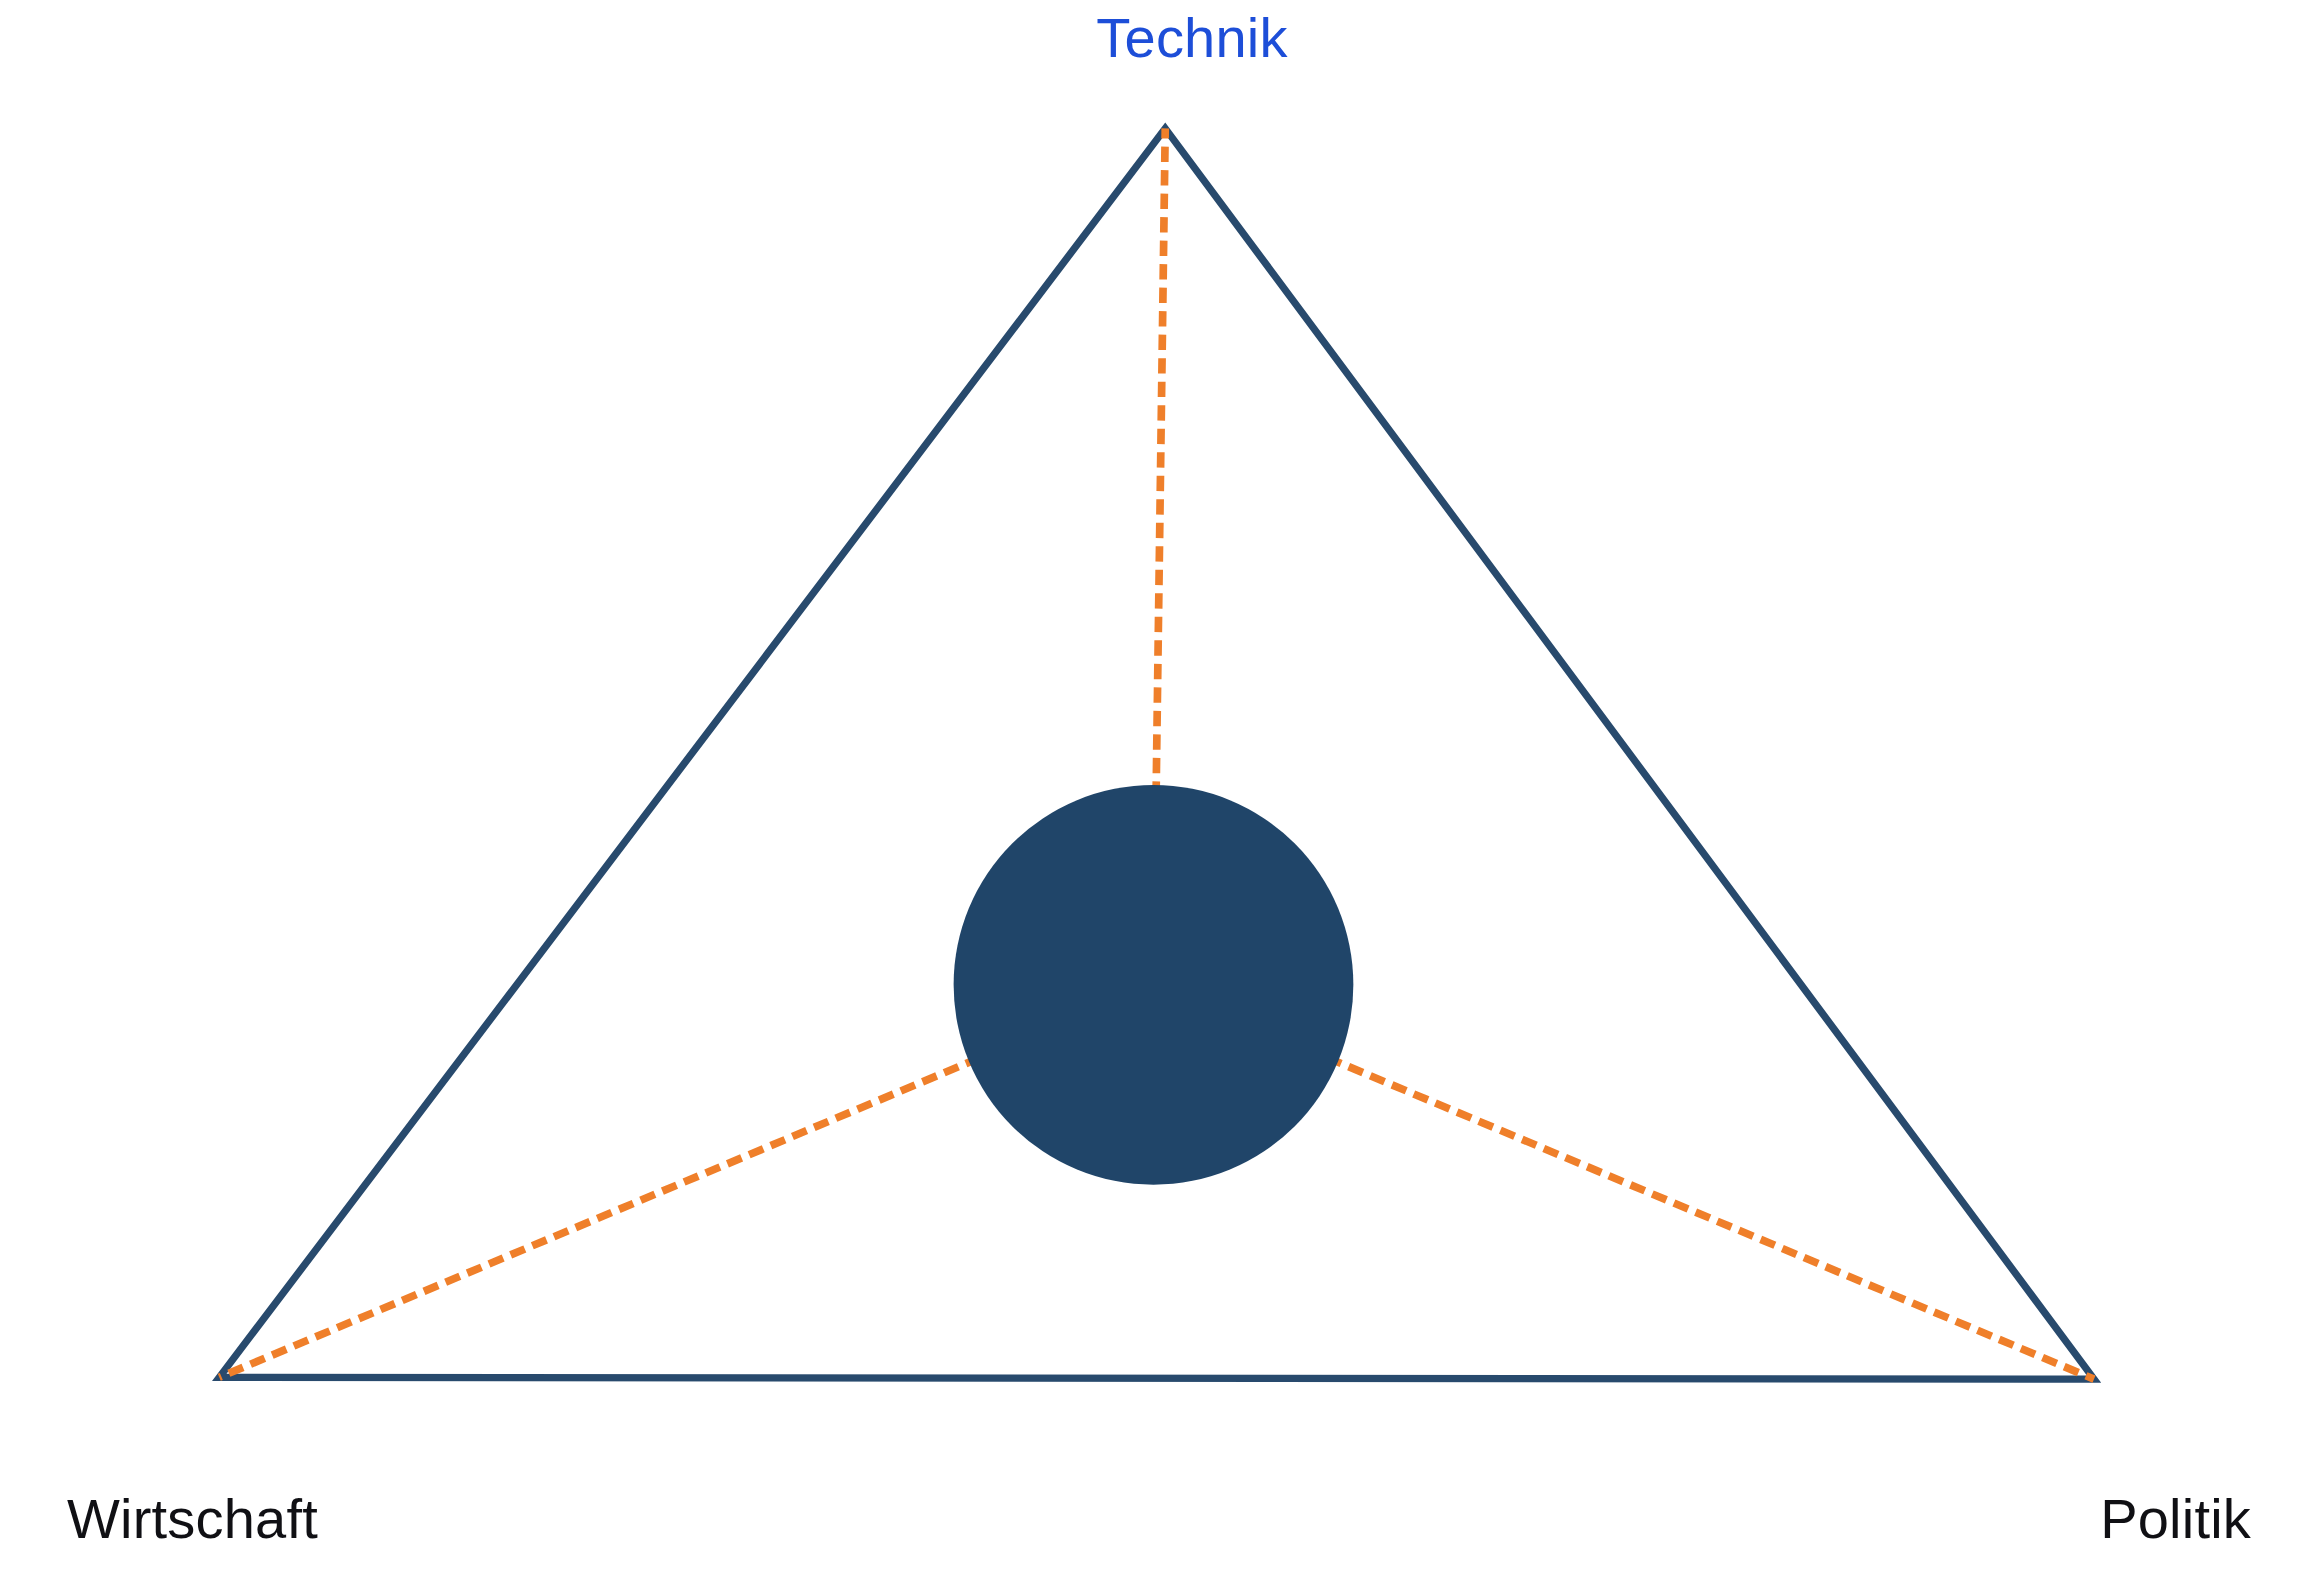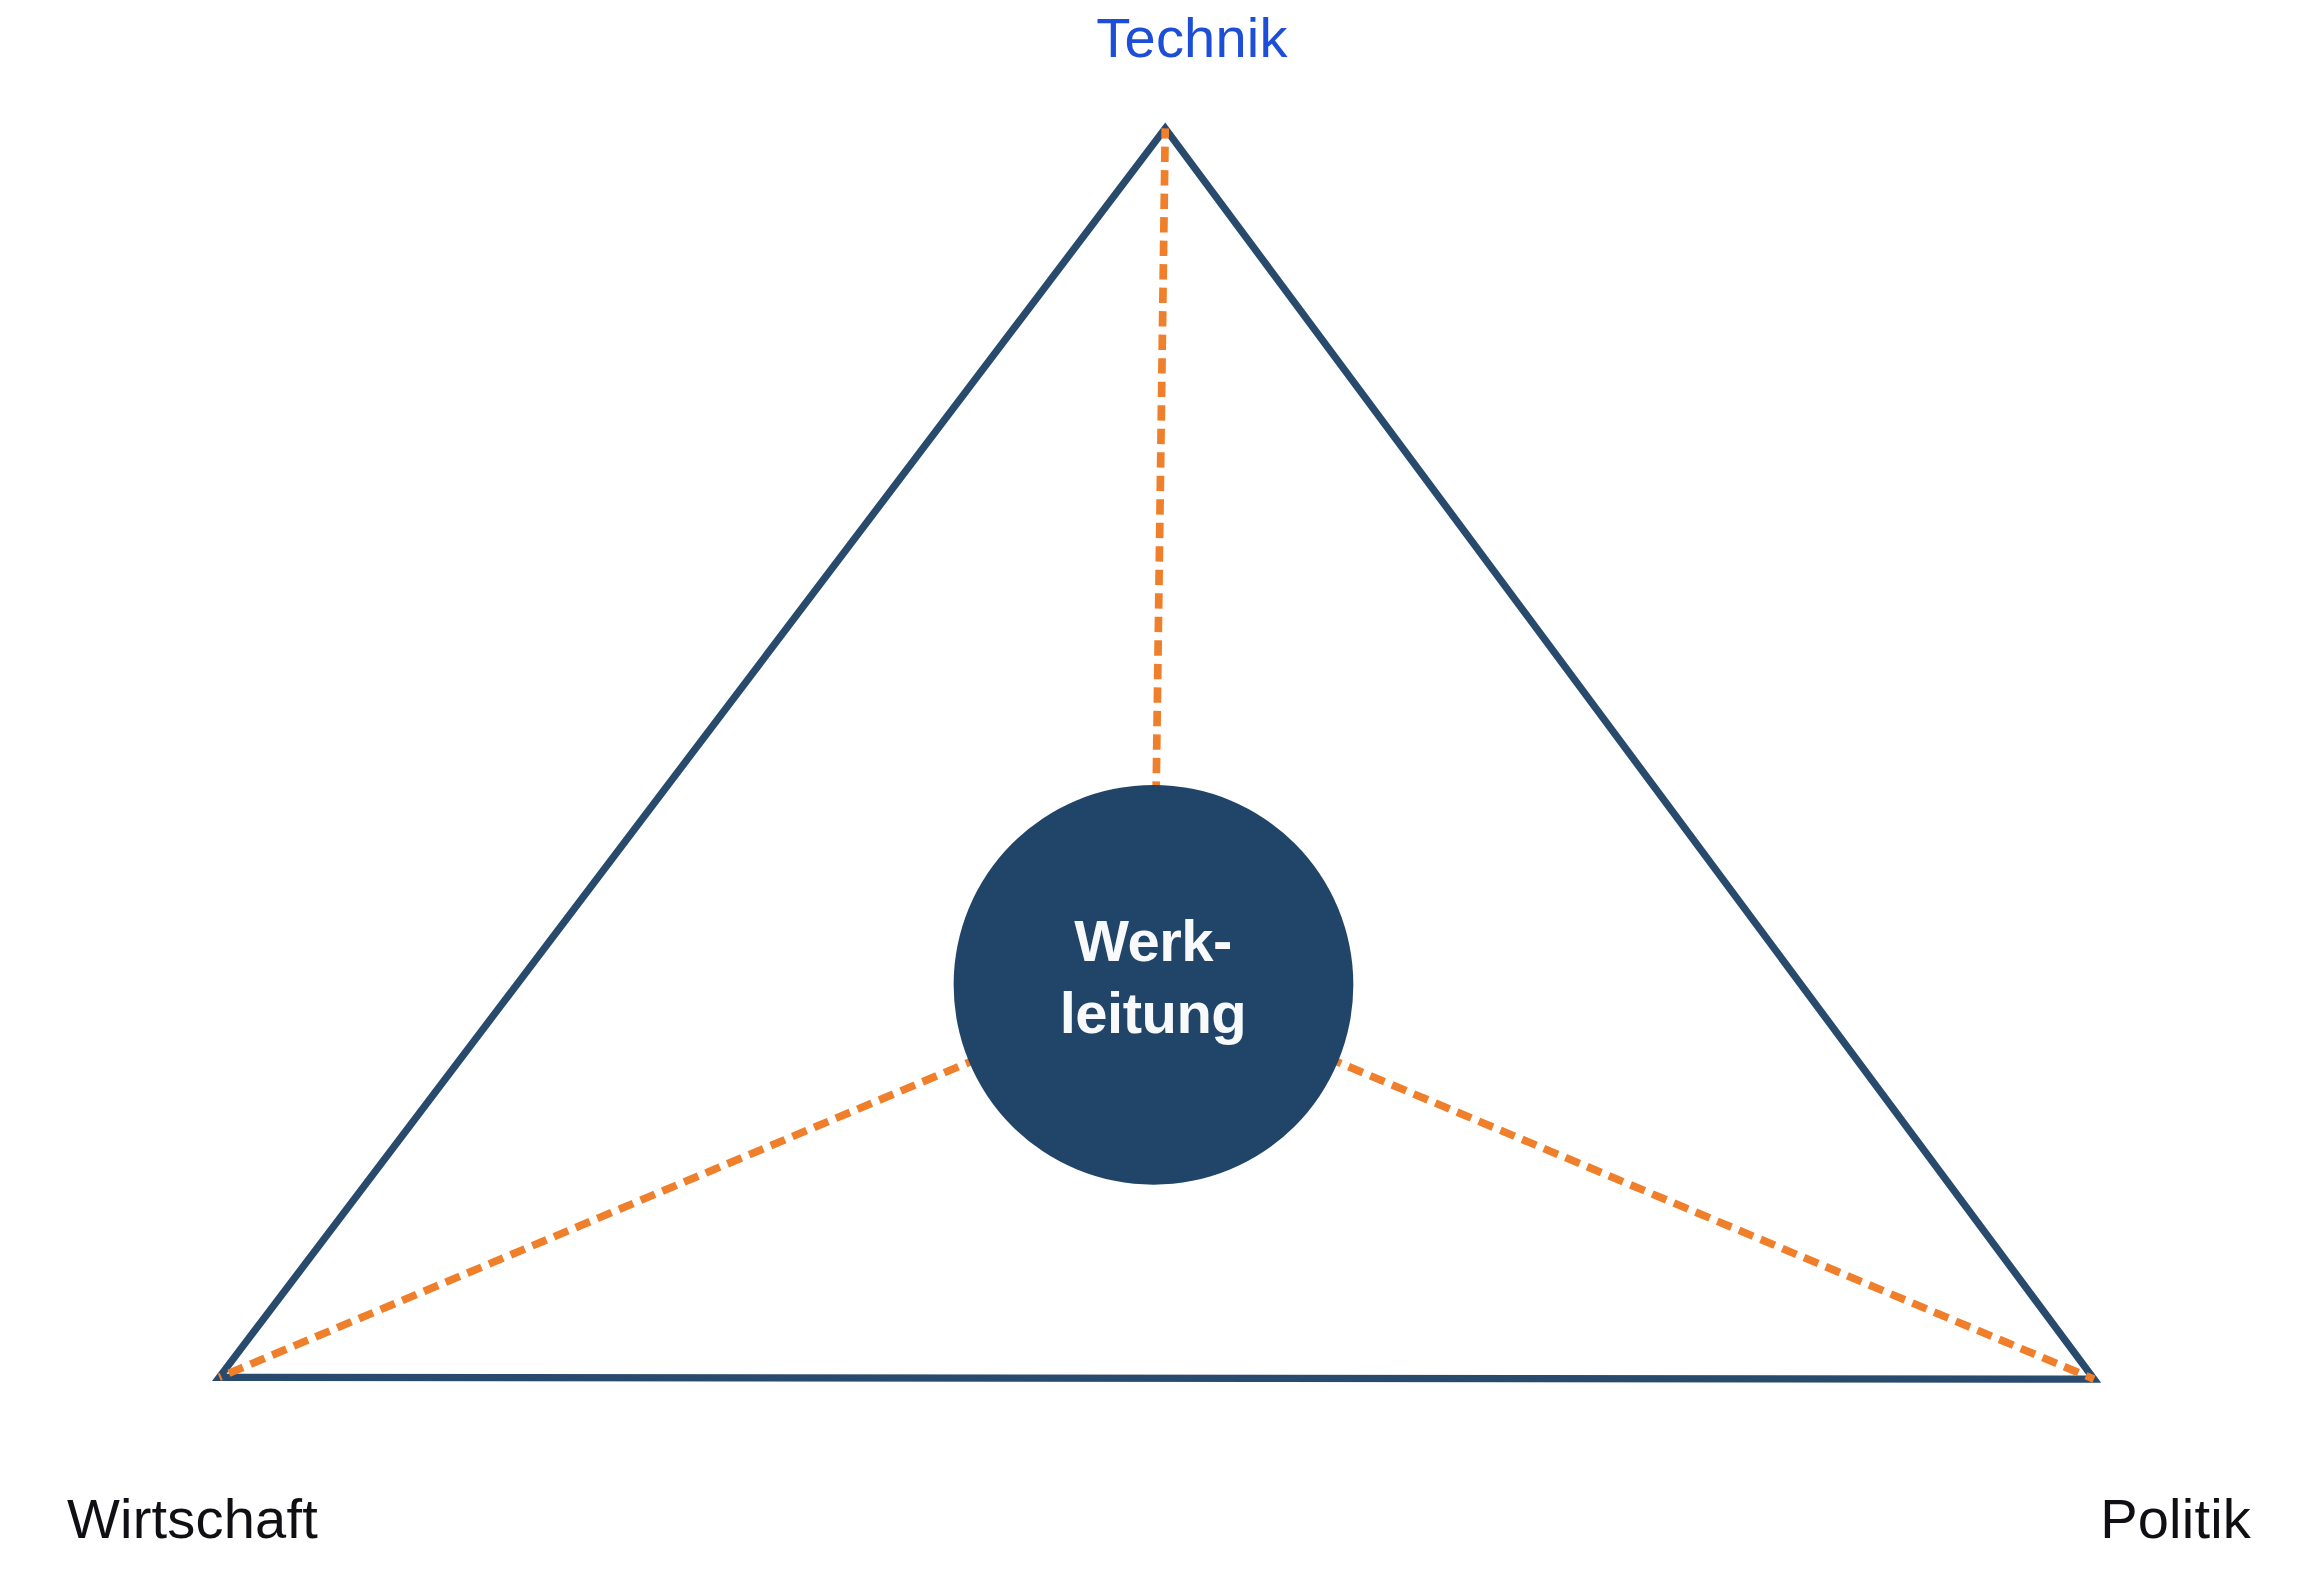--- a/index.html
+++ b/index.html
@@ -84,24 +84,20 @@
 
     <g stroke="#ef7f2a" stroke-width="8.5" stroke-linecap="butt" stroke-dasharray="17 9" fill="none">
       <line x1="1275" y1="1089" x2="1288" y2="142" stroke="#ef7f2a"></line>
       <line x1="1275" y1="1089" x2="242" y2="1523" stroke="#ef7f2a"></line>
       <line x1="1275" y1="1089" x2="2315" y2="1525" stroke="#ef7f2a"></line>
     </g>
 
     <circle cx="1275" cy="1089" r="221" fill="#204569"></circle>
   </svg>
 
-  <div class="node-label" style="color: rgb(247, 249, 251); left: 953px; width: 400px;">
-    <span class="ln">Werk-</span>
-    <span class="ln">leitung</span>
-  </div>
 
   <div class="corner-label" id="label-technik" style="color: #1d4ed8; padding-left: 34px;">Technik</div>
 
   <div class="corner-label" id="label-wirtschaft" style="color: rgb(16, 16, 20);">Wirtschaft</div>
 
   <div class="corner-label" id="label-politik" style="color: rgb(16, 16, 20);">Politik</div>
 
 </div>
 
 

